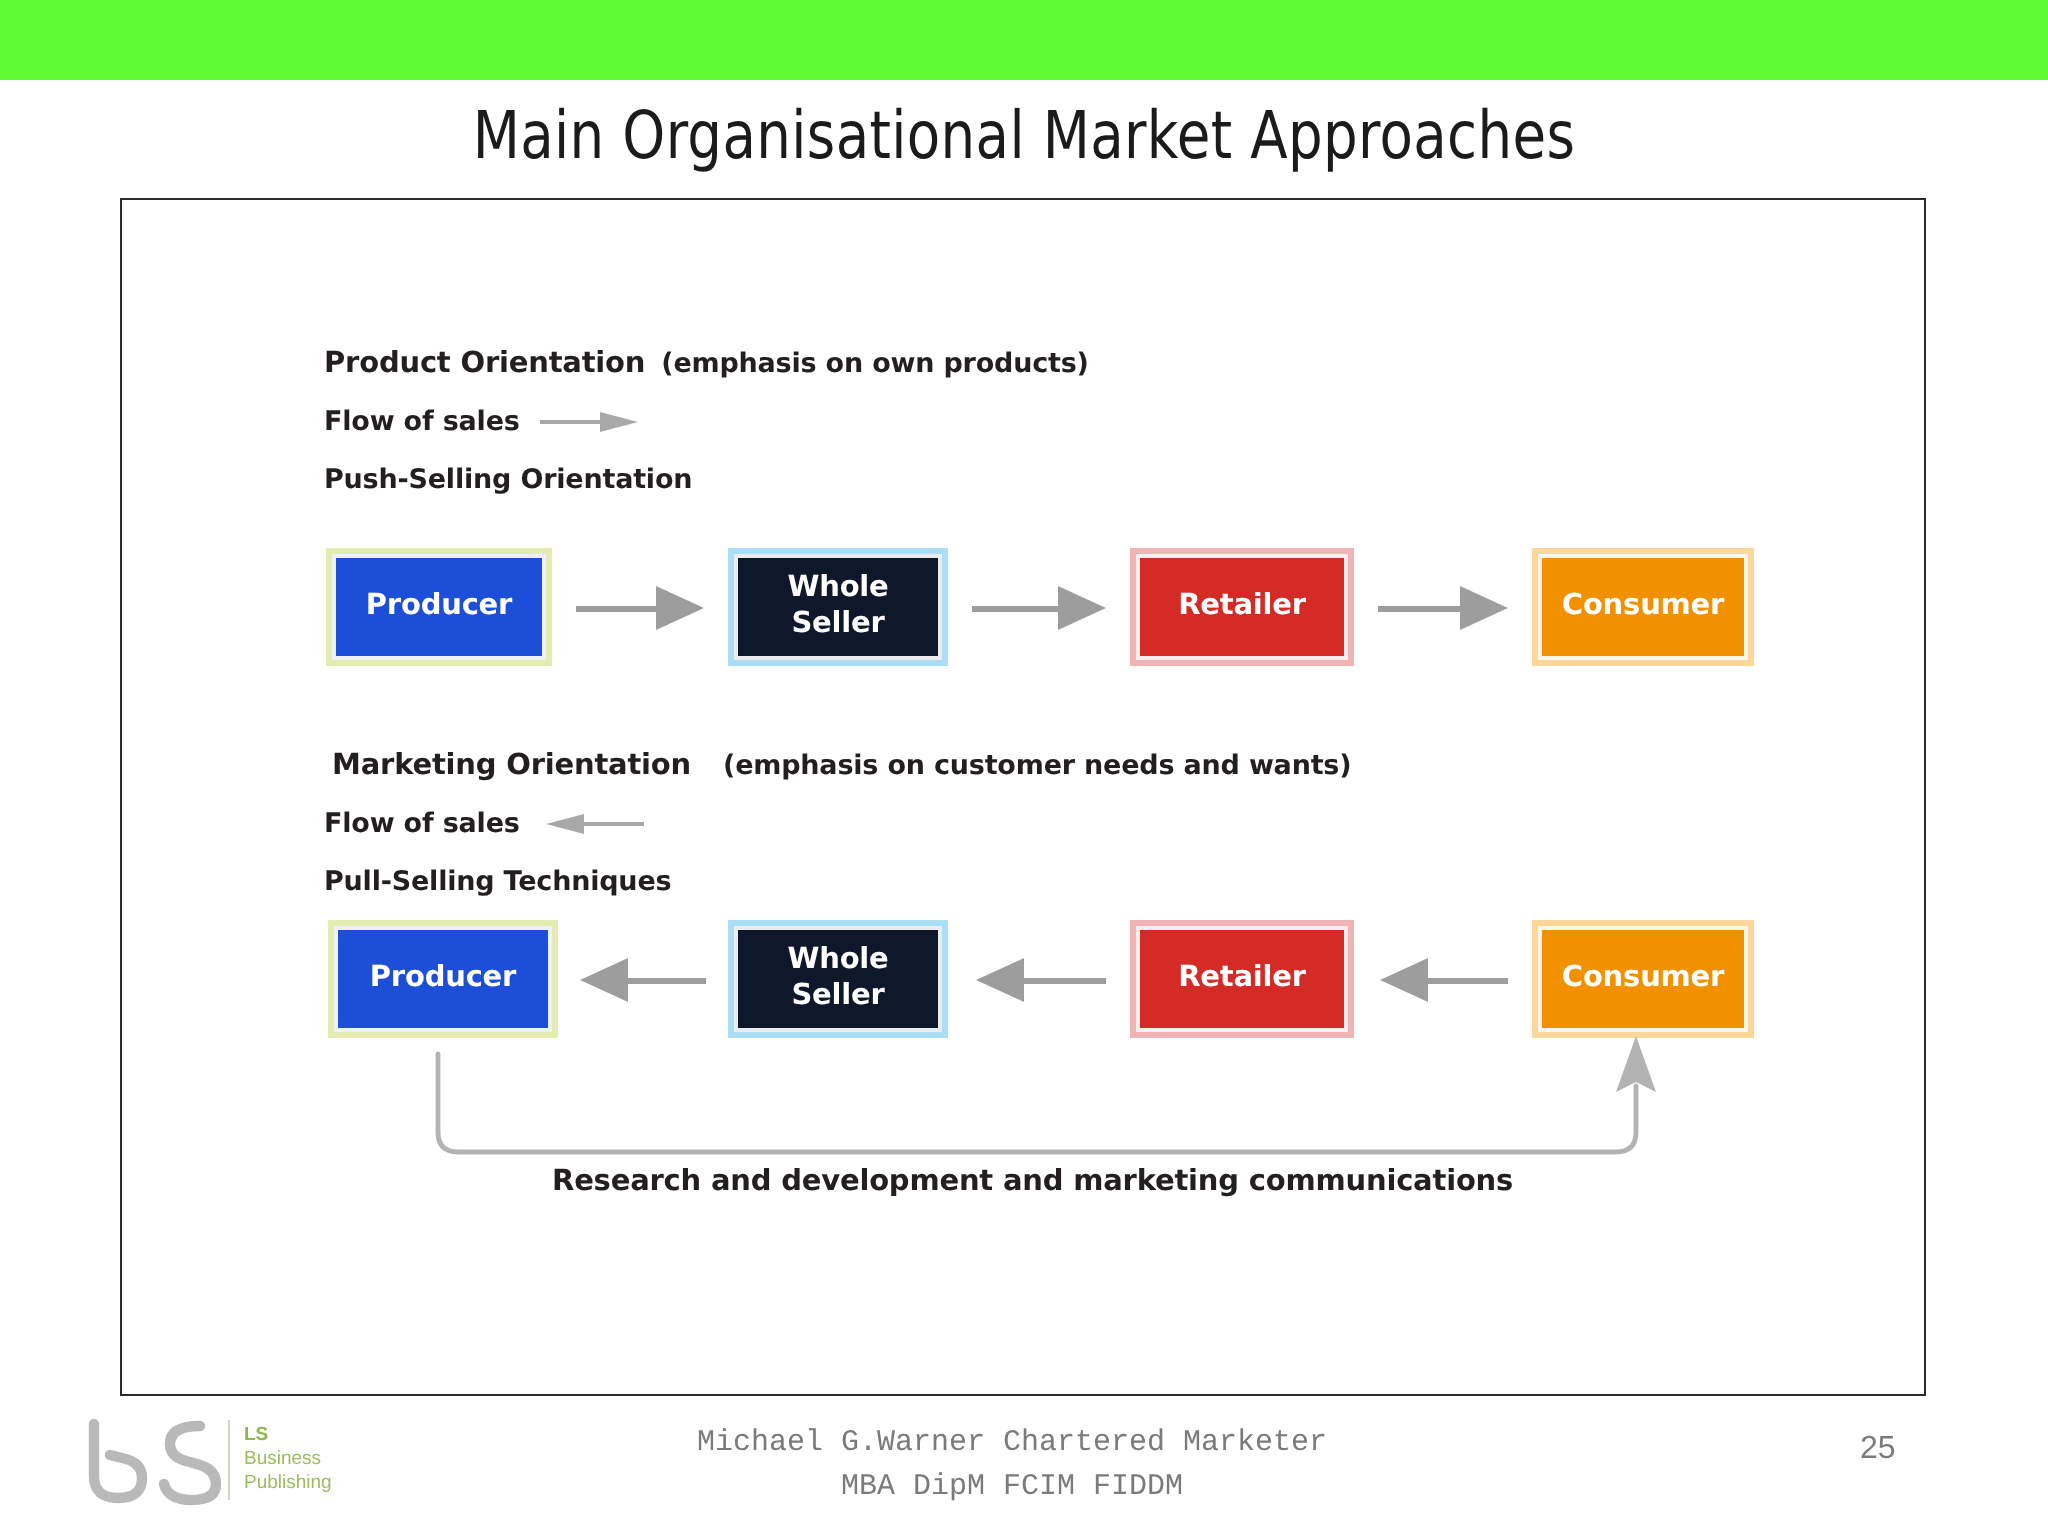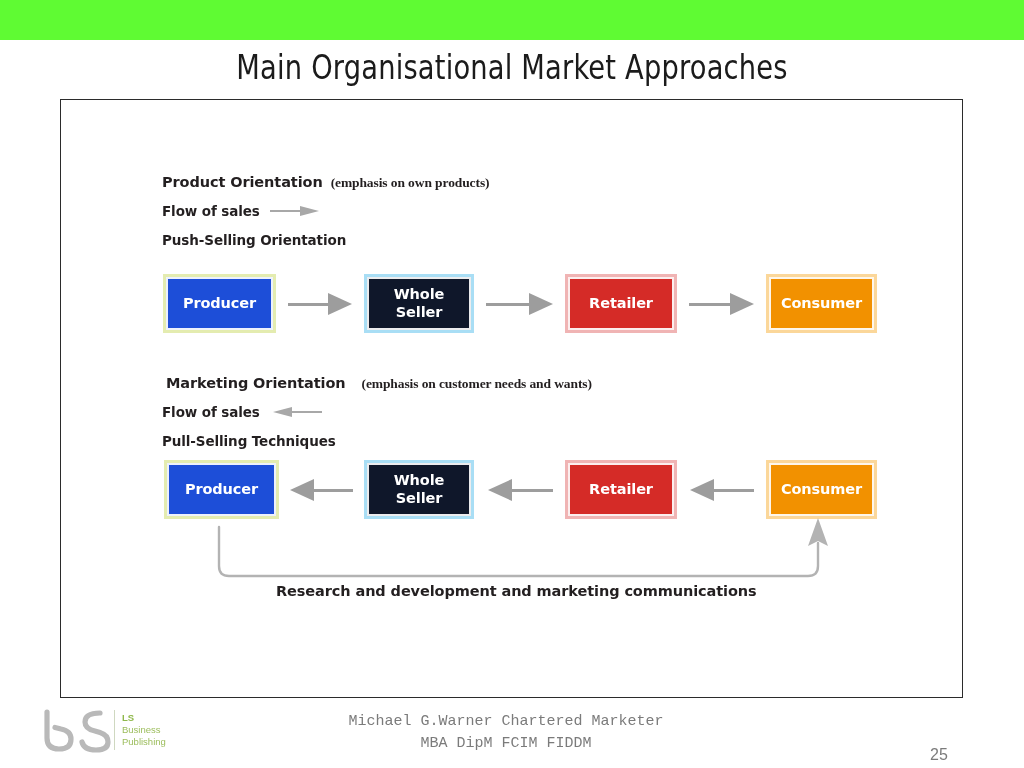--- a/index.html
+++ b/index.html
@@ -71,21 +71,20 @@
   }
   .sect-title {
     font-size: 14.5px;
     font-weight: bold;
     letter-spacing: -0.1px;
   }
   .sect-title .note {
     font-weight: bold;
     font-size: 13.5px;
     margin-left: 8px;
-    font-family: Liberation Serif, serif;
   }
   .sect-line {
     font-size: 13.5px;
     font-weight: bold;
     letter-spacing: -0.1px;
   }
   .sect-row {
     display: flex;
     align-items: center;
     gap: 10px;
@@ -234,21 +233,21 @@
     text-align: center;
     font-family: Liberation Mono, monospace;
     font-size: 15px;
     line-height: 1.45;
     color: #7b7b7b;
   }
 
   .page-number {
     position: absolute;
     left: 930px;
-    top: 746px;
+    top: 716px;
     width: 44px;
     text-align: left;
     font-family: "Liberation Sans", sans-serif;
     font-size: 16px;
     color: #7b7b7b;
   }
 </style>
 </head>
 <body>
 

